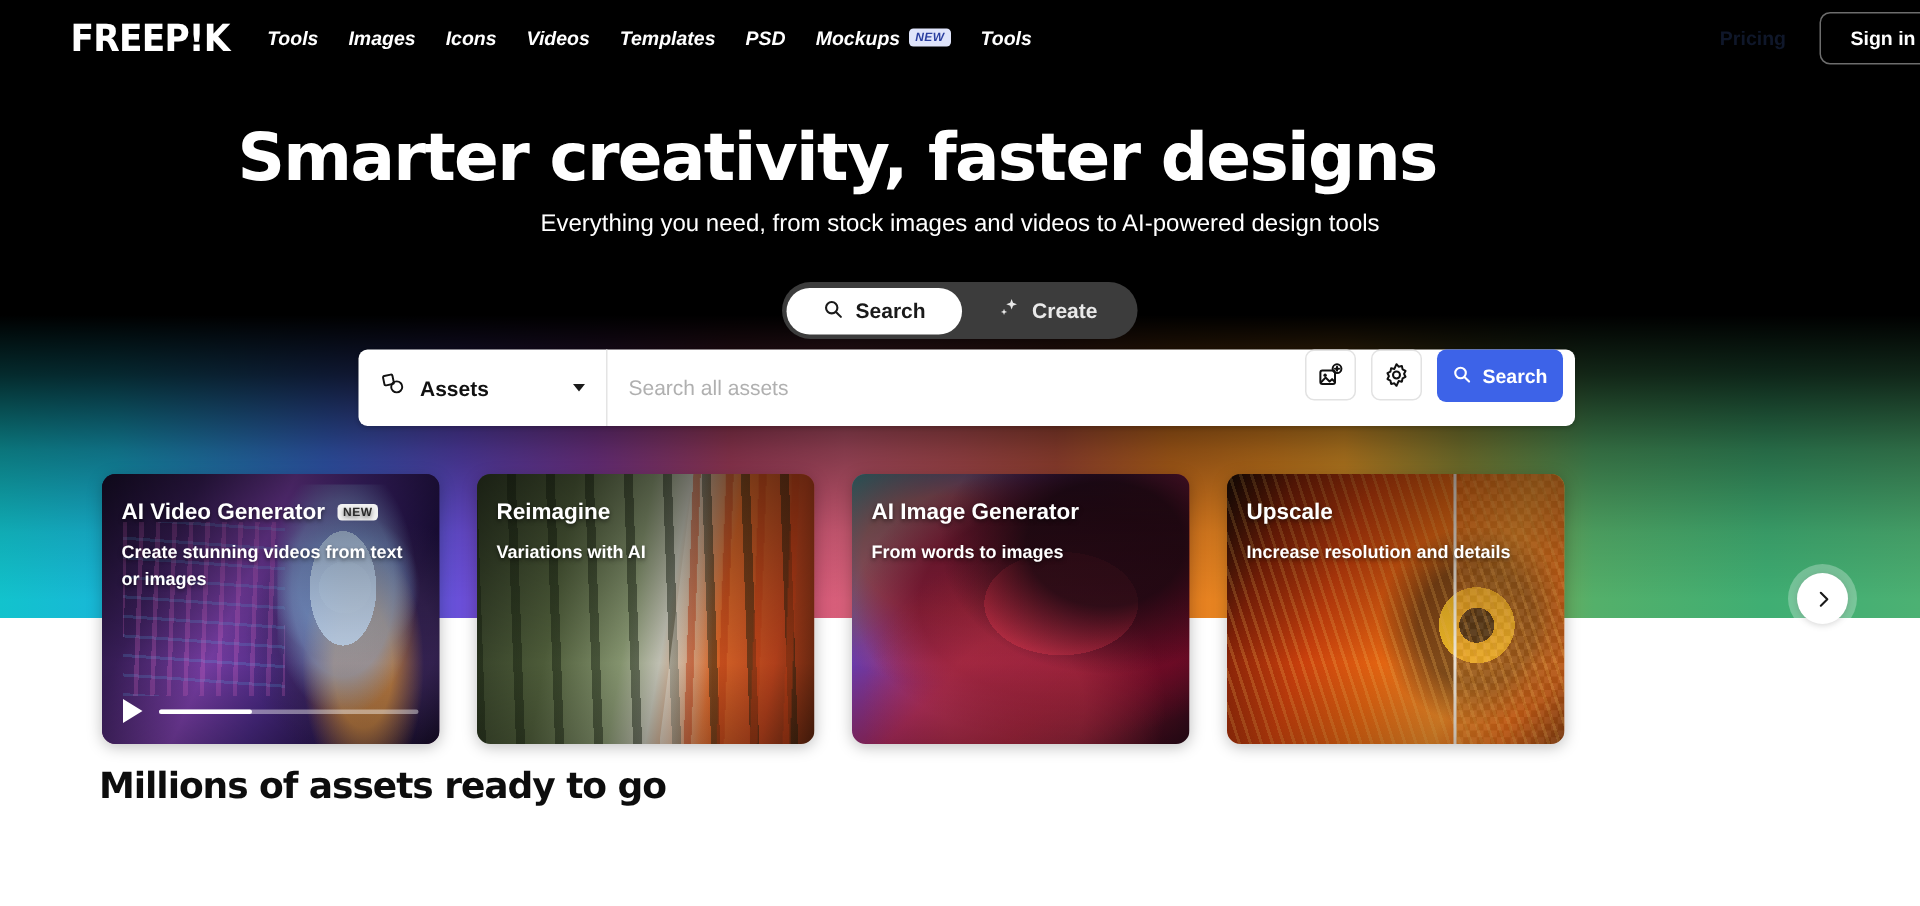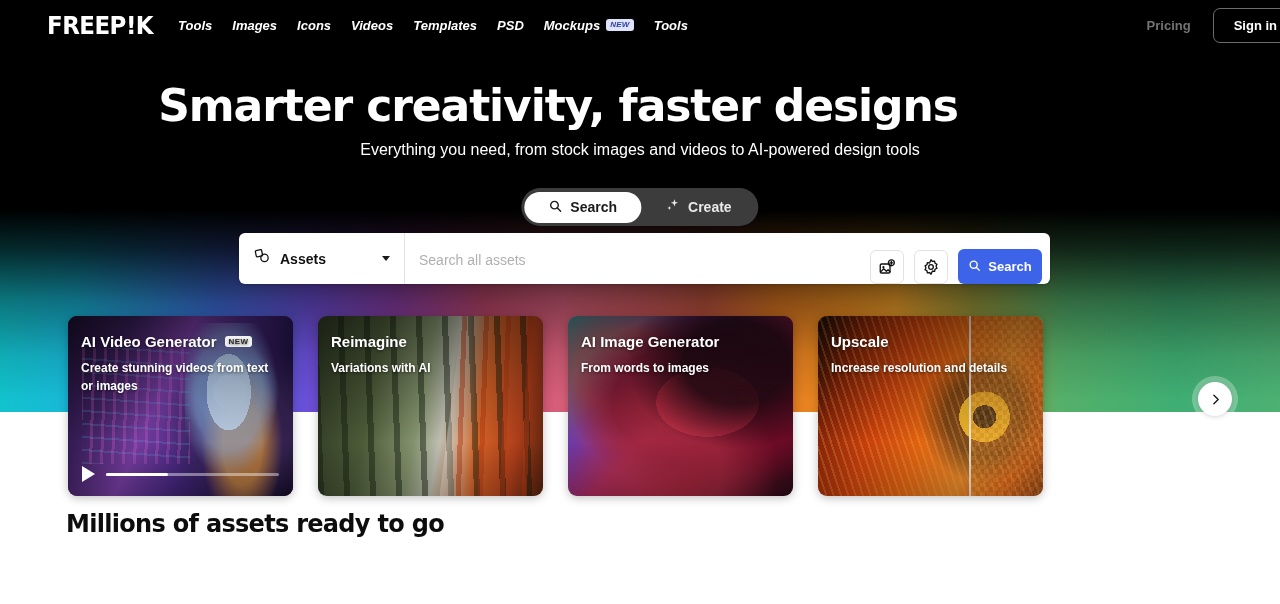--- a/index.html
+++ b/index.html
@@ -78,21 +78,21 @@
     cursor: pointer; white-space: nowrap;
     display: flex; align-items: center; gap: 6px;
   }
   .badge-new {
     display: inline-block;
     background: #dfe4fb; color: #2b3fa0;
     font-size: 8px; font-weight: 700; letter-spacing: .3px;
     padding: 2px 4px 1px; border-radius: 3px; line-height: 1.1;
   }
   .nav-right { margin-left: auto; display: flex; align-items: center; gap: 22px; }
-  .pricing-link { color: #737373; font-size: 13px; font-weight: 700; cursor: pointer; }
+  .pricing-link { color: #0f172a; font-size: 13px; font-weight: 700; cursor: pointer; }
   .signin-btn {
     border: 1px solid #6d6d6d; border-radius: 7px;
     color: #fff; background: transparent;
     font-size: 13px; font-weight: 700;
     padding: 9px 20px; cursor: pointer;
     font-family: "Liberation Sans", sans-serif;
   }
 
   
   .hero-title {
@@ -121,21 +121,21 @@
     font-size: 14px; font-weight: 700; color: #e9e9e9;
     cursor: pointer; white-space: nowrap;
   }
   .toggle-opt.active { background: #ffffff; color: #1a1a1a; }
 
   
   .searchbar {
     position: absolute; top: 233px; left: 239px;
     width: 811px; height: 51px;
     background: #fff; border-radius: 6px;
-    display: flex; align-items: flex-end;
+    display: flex; align-items: flex-start;
     z-index: 30;
     box-shadow: 0 1px 3px rgba(0,0,0,.18);
   }
   .assets-select {
     width: 166px; height: 51px;
     display: flex; align-items: center; gap: 9px;
     padding: 0 14px 0 15px;
     border-right: 1px solid #e4e4e4;
     cursor: pointer;
   }

